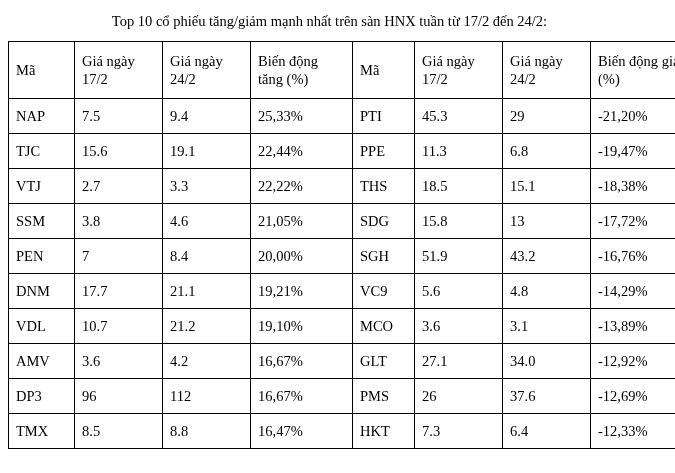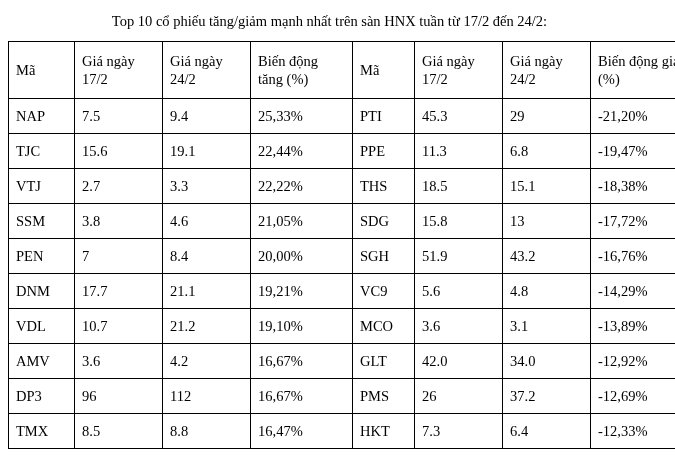--- a/index.html
+++ b/index.html
@@ -166,32 +166,32 @@
         <td>3.6</td>
         <td>3.1</td>
         <td>-13,89%</td>
       </tr>
       <tr>
         <td>AMV</td>
         <td>3.6</td>
         <td>4.2</td>
         <td>16,67%</td>
         <td>GLT</td>
-        <td>42.0</td>
+        <td>27.1</td>
         <td>34.0</td>
         <td>-12,92%</td>
       </tr>
       <tr>
         <td>DP3</td>
         <td>96</td>
         <td>112</td>
         <td>16,67%</td>
         <td>PMS</td>
         <td>26</td>
-        <td>37.2</td>
+        <td>37.6</td>
         <td>-12,69%</td>
       </tr>
       <tr>
         <td>TMX</td>
         <td>8.5</td>
         <td>8.8</td>
         <td>16,47%</td>
         <td>HKT</td>
         <td>7.3</td>
         <td>6.4</td>

